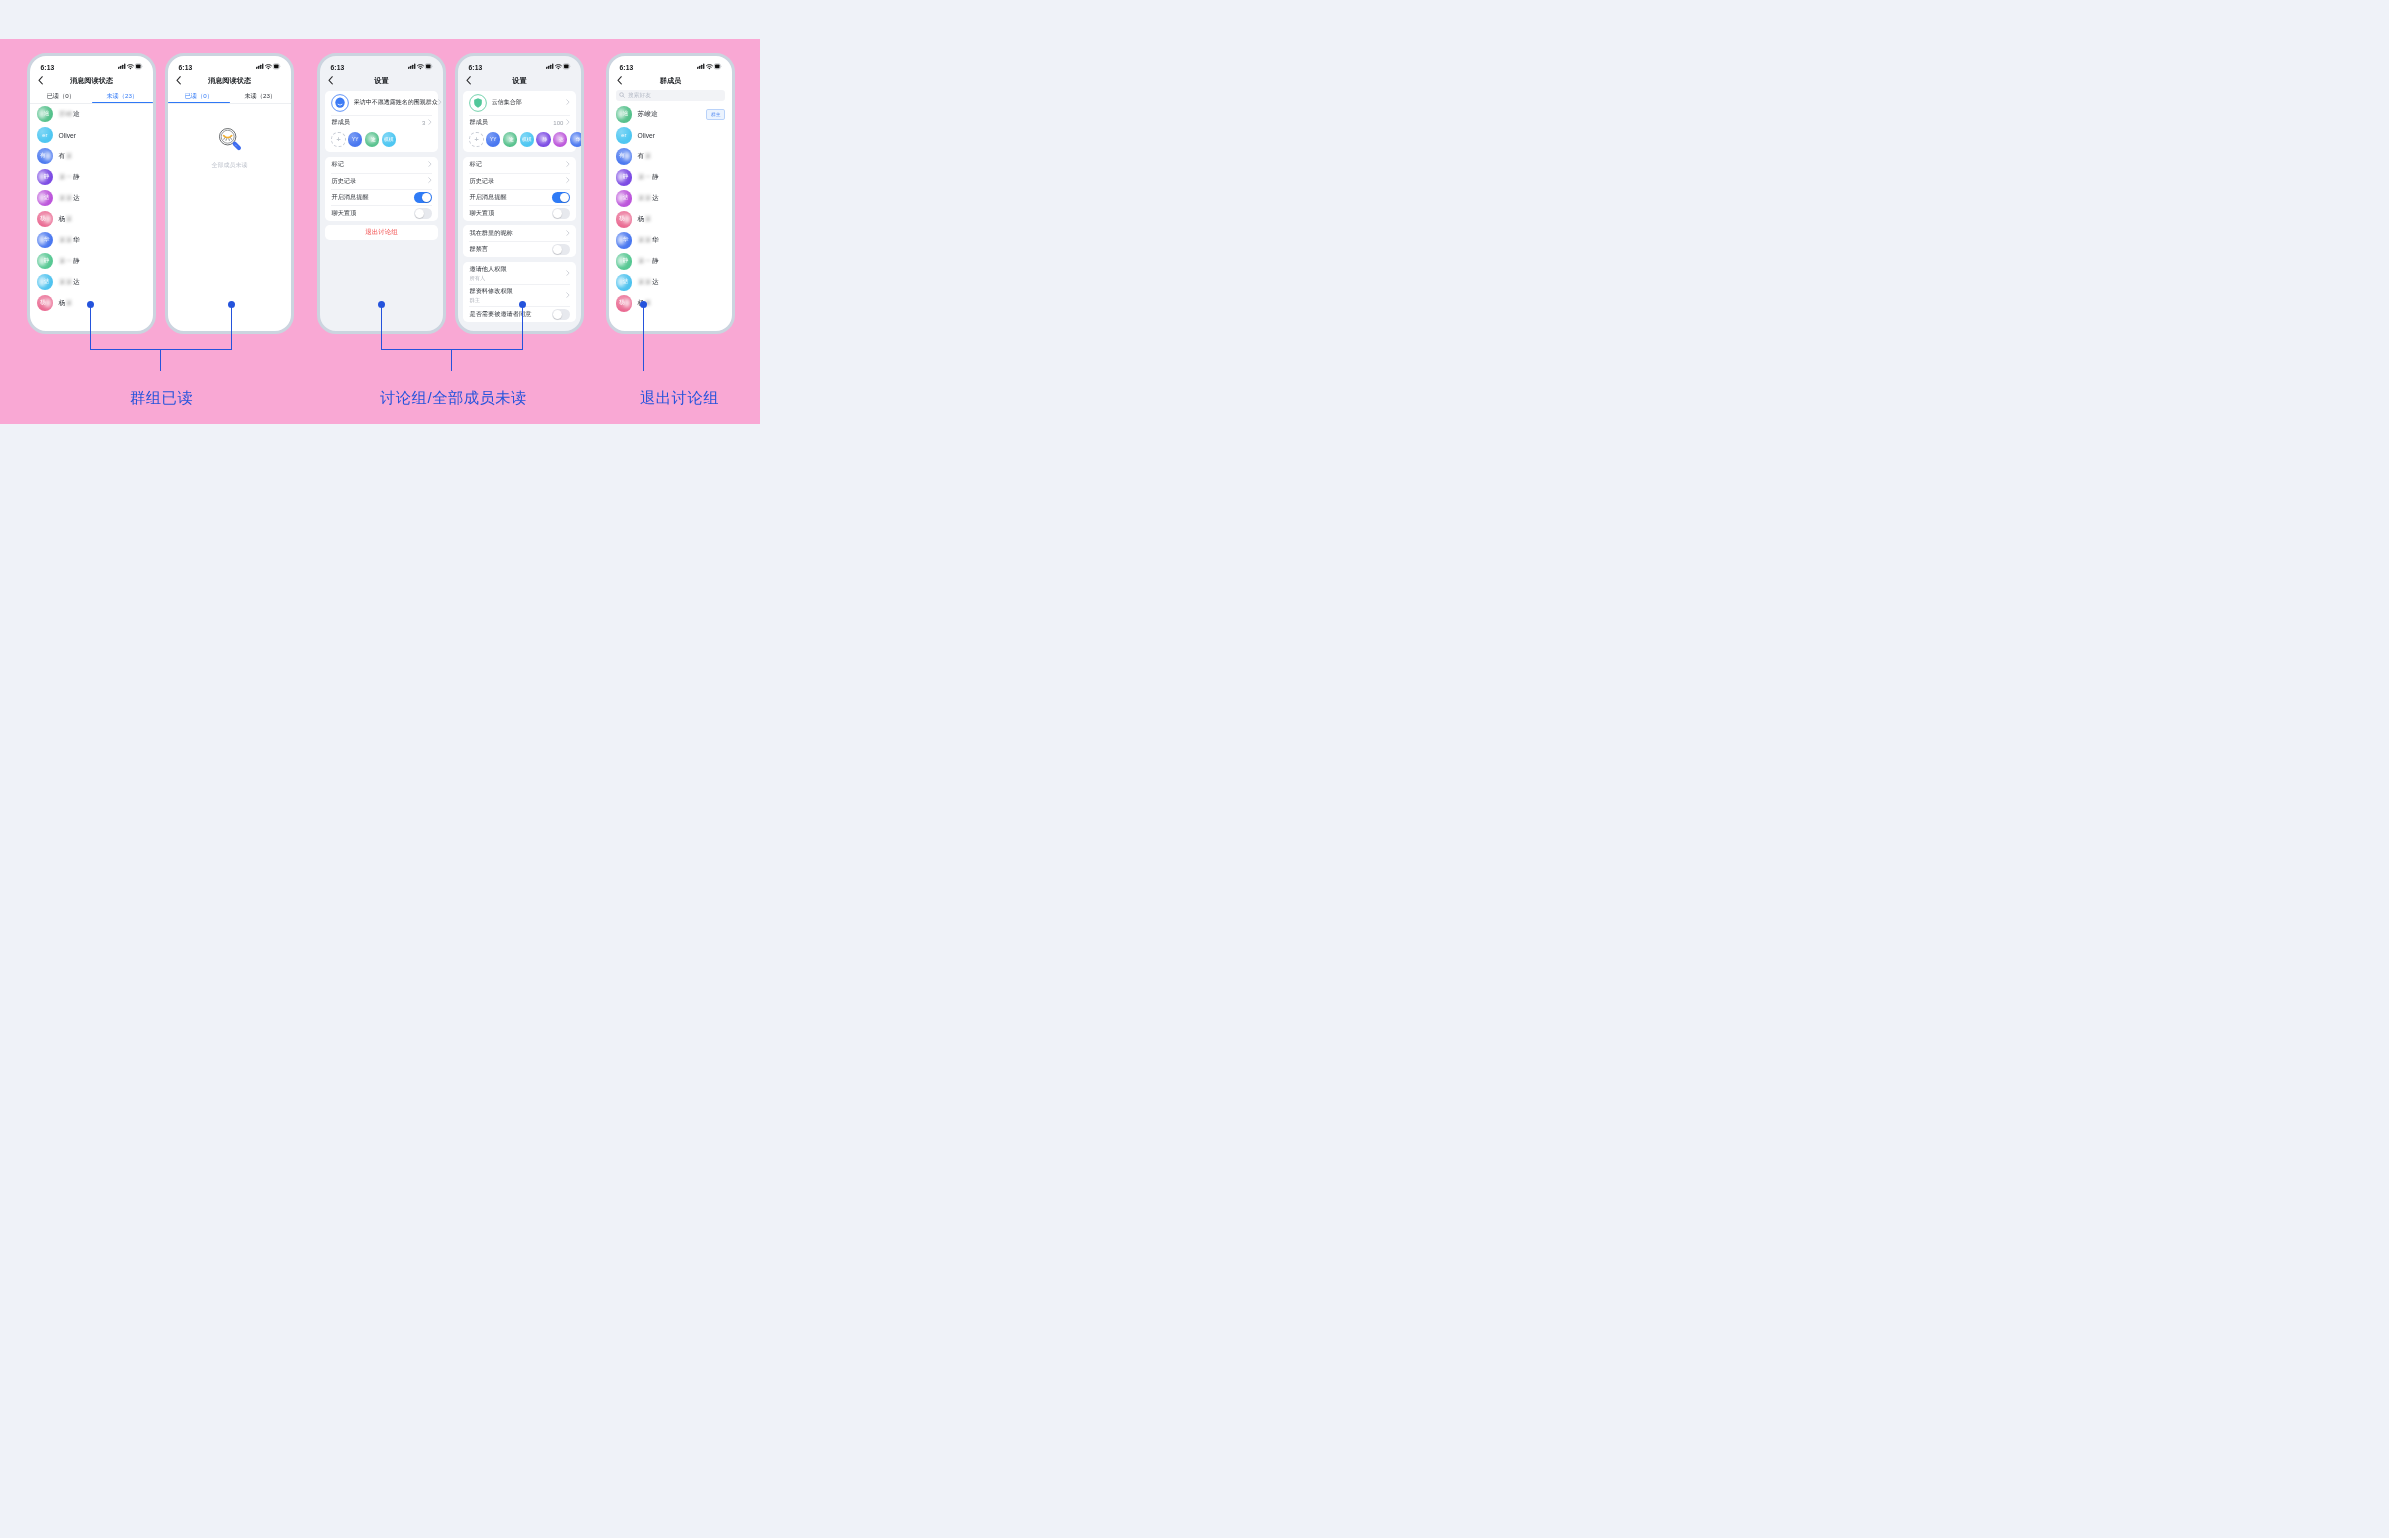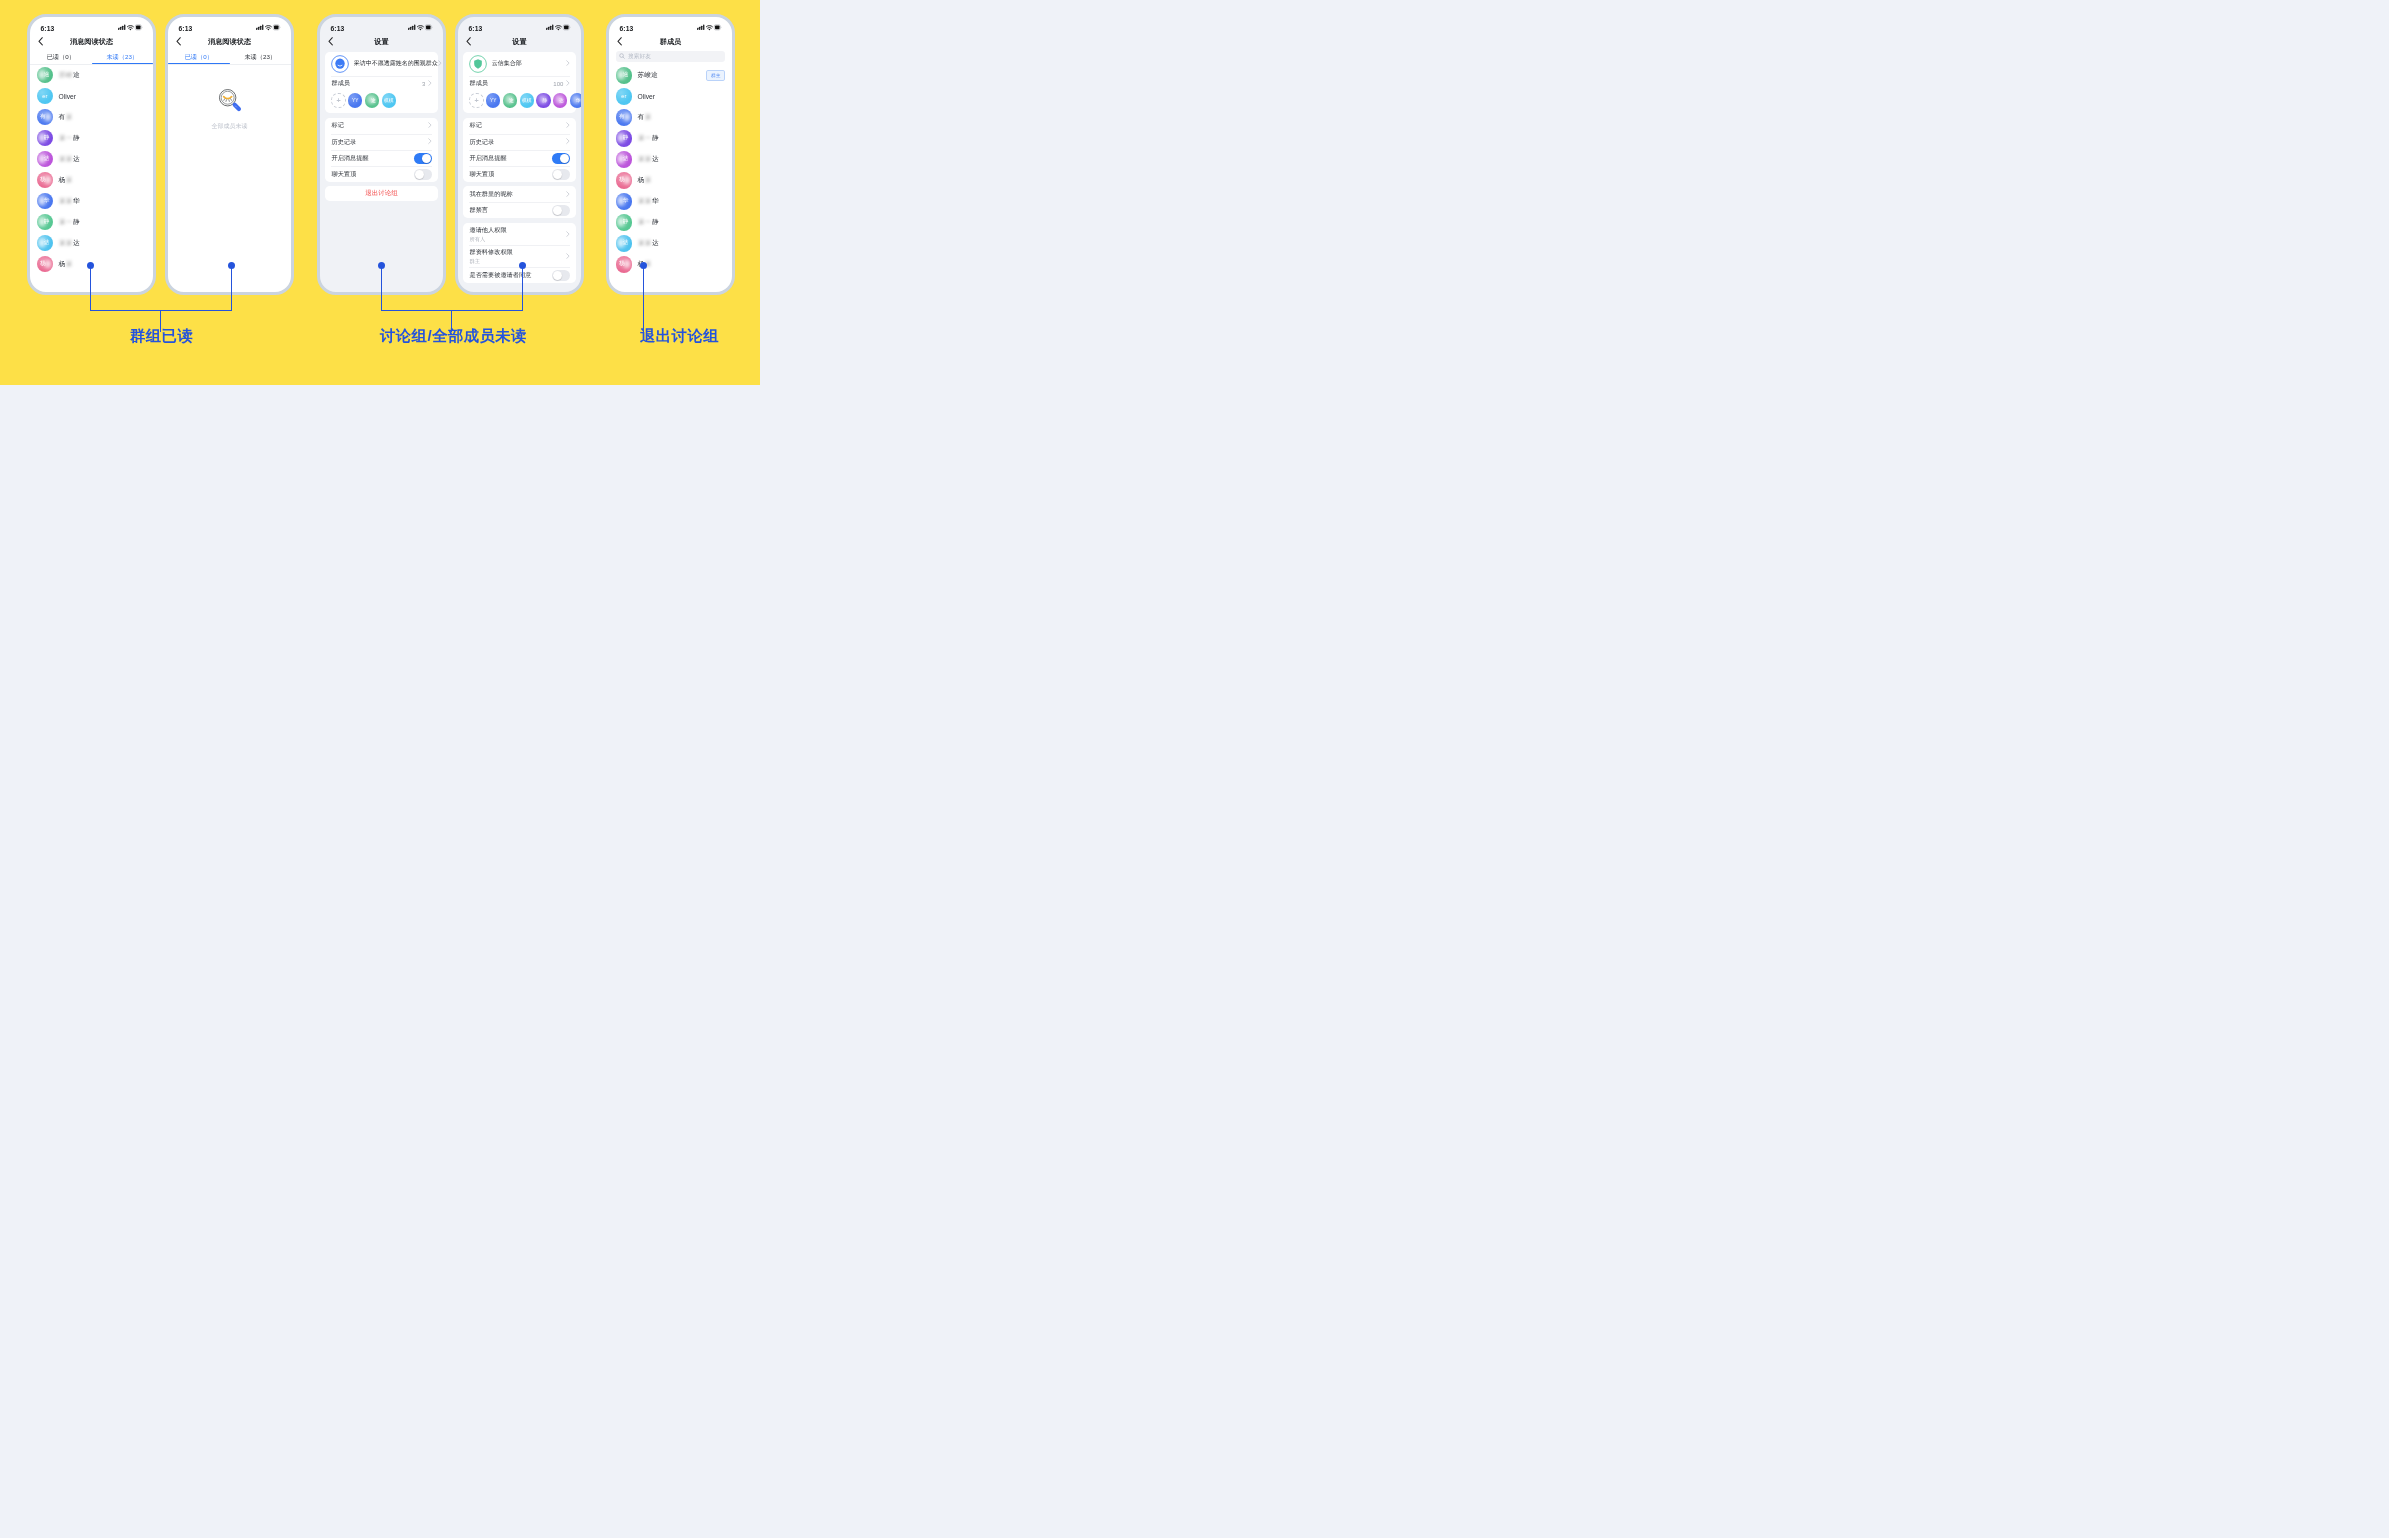--- a/index.html
+++ b/index.html
@@ -1,18 +1,18 @@
 <!DOCTYPE html>
 <html style="font-size:7.6px"><head>
 <meta charset="utf-8">
 <style>
   html,body{margin:0;padding:0;background:#EFF2F8;}
   *{box-sizing:border-box;}
-  .stage{position:relative;width:760px;height:385px;background:#fde047;overflow:hidden;
-         font-family:"Liberation Sans","DejaVu Sans",sans-serif;}
+  .stage{position:relative;width:760px;height:385px;background:#f9a8d4;overflow:hidden;
+         font-family:"Liberation Sans","DejaVu Sans",sans-serif;margin-top:39px;}
   
   .phone{position:absolute;top:14.3px;width:129px;height:281px;background:#fff;
          border:3.3px solid #CBD4DF;border-radius:19px;overflow:hidden;}
   .phone.graybg{background:#F0F2F6;}
   .statusbar{height:16.2px;padding:5.3px 9.6px 0 10.5px;display:flex;justify-content:space-between;align-items:center;}
   .time{font-size:6.7px;font-weight:bold;color:#15171a;letter-spacing:0.1px;}
   .nav{height:16.2px;position:relative;display:flex;align-items:center;justify-content:center;}
   .nav .title{font-size:7.2px;font-weight:bold;color:#191c20;}
   .back{position:absolute;left:8.1px;top:3.8px;width:5.7px;height:8.6px;}
   
@@ -72,21 +72,21 @@
              color:#F24C4C;font-size:6.5px;margin-top:4.8px;}
   
   .search{margin:1.4px 6.7px 2.9px;height:11px;background:#F2F3F6;border-radius:3.3px;display:flex;
           align-items:center;padding:0 3.8px;color:#B4BAC6;font-size:5.7px;gap:2.4px;}
   
   .empty{display:flex;flex-direction:column;align-items:center;margin-top:21px;}
   .etext{margin-top:6.2px;font-size:6px;color:#B9BEC8;}
   
   .cline{position:absolute;background:#2453DC;z-index:50;}
   .cdot{position:absolute;width:7.2px;height:7.2px;border-radius:50%;background:#2453DC;z-index:51;}
-  .alabel{position:absolute;top:326px;font-size:15.3px;font-weight:bold;color:#2453DC;z-index:50;
+  .alabel{position:absolute;top:349px;font-size:15.3px;font-weight:normal;color:#2453DC;z-index:50;
           white-space:nowrap;letter-spacing:0.5px;}
 </style>
 </head>
 <body>
 
 <div class="stage">
 
   <div class="phone" style="left:27px;">
     <div class="statusbar">
         <span class="time">6:13</span>

